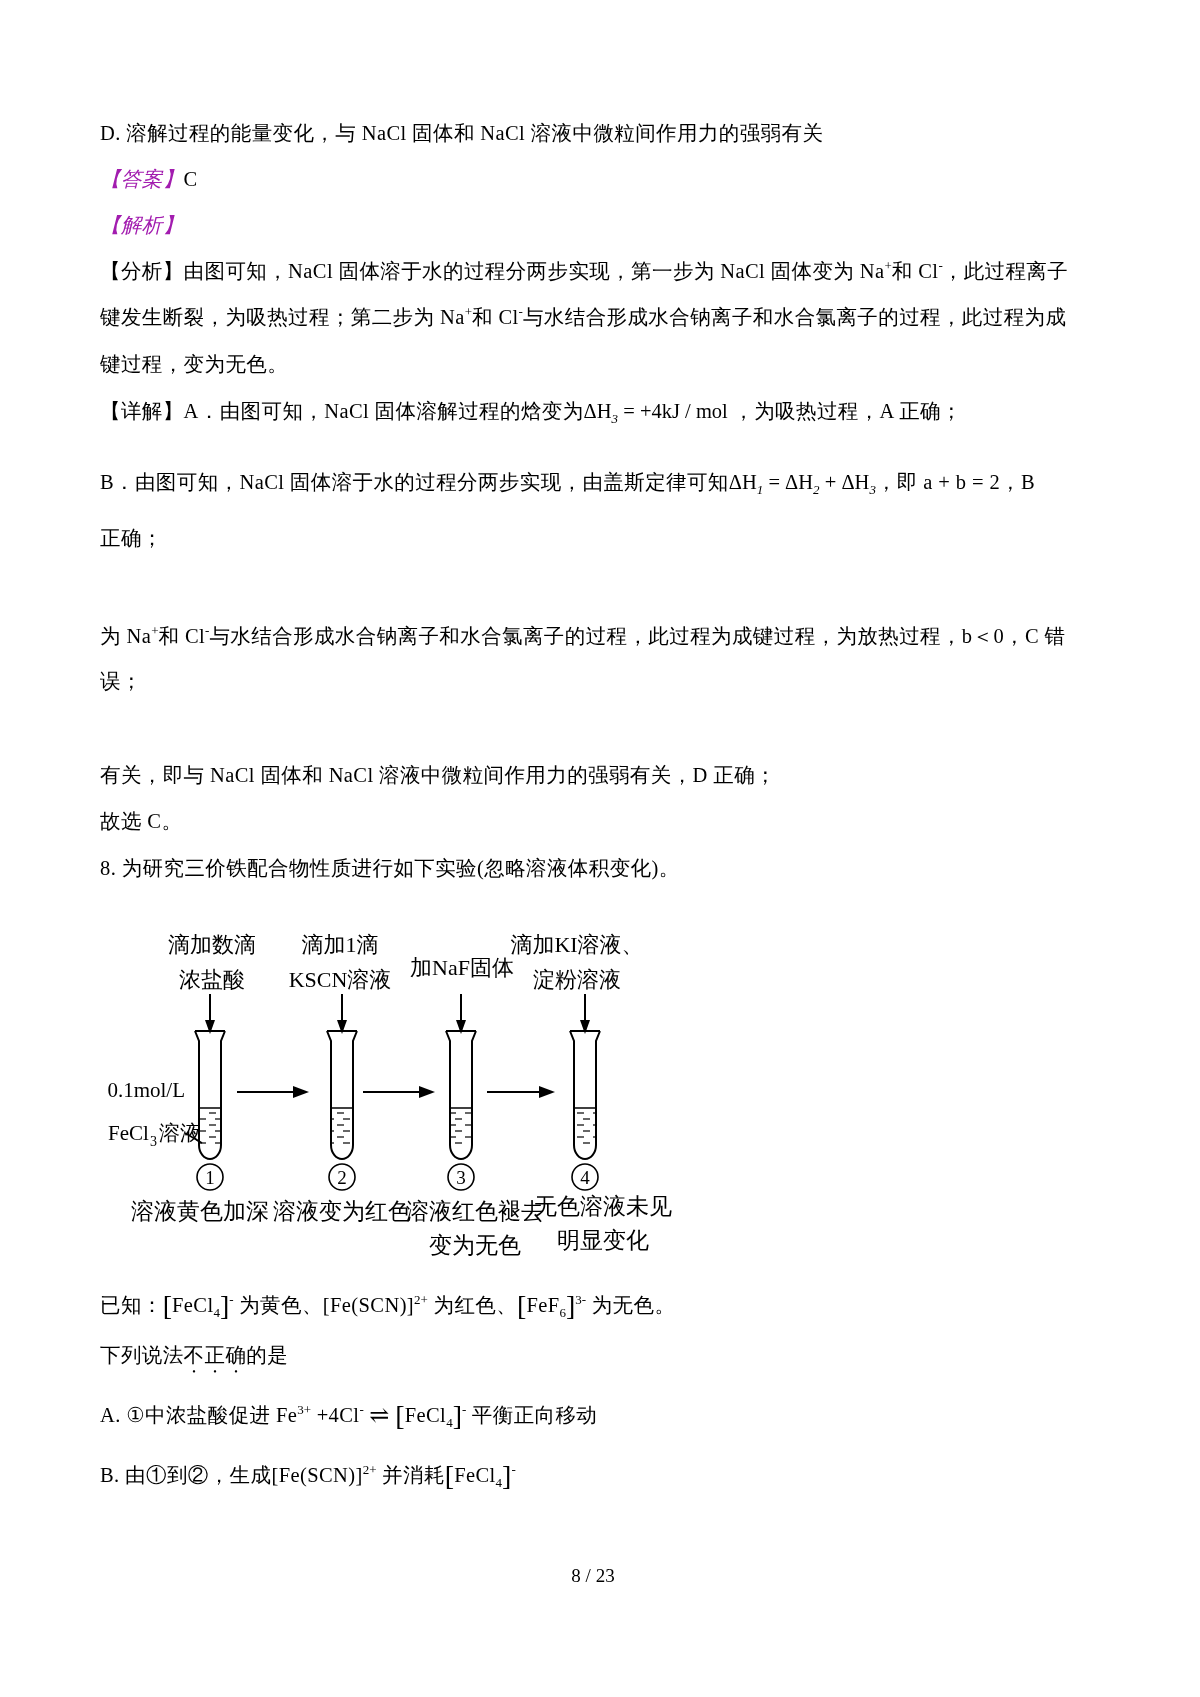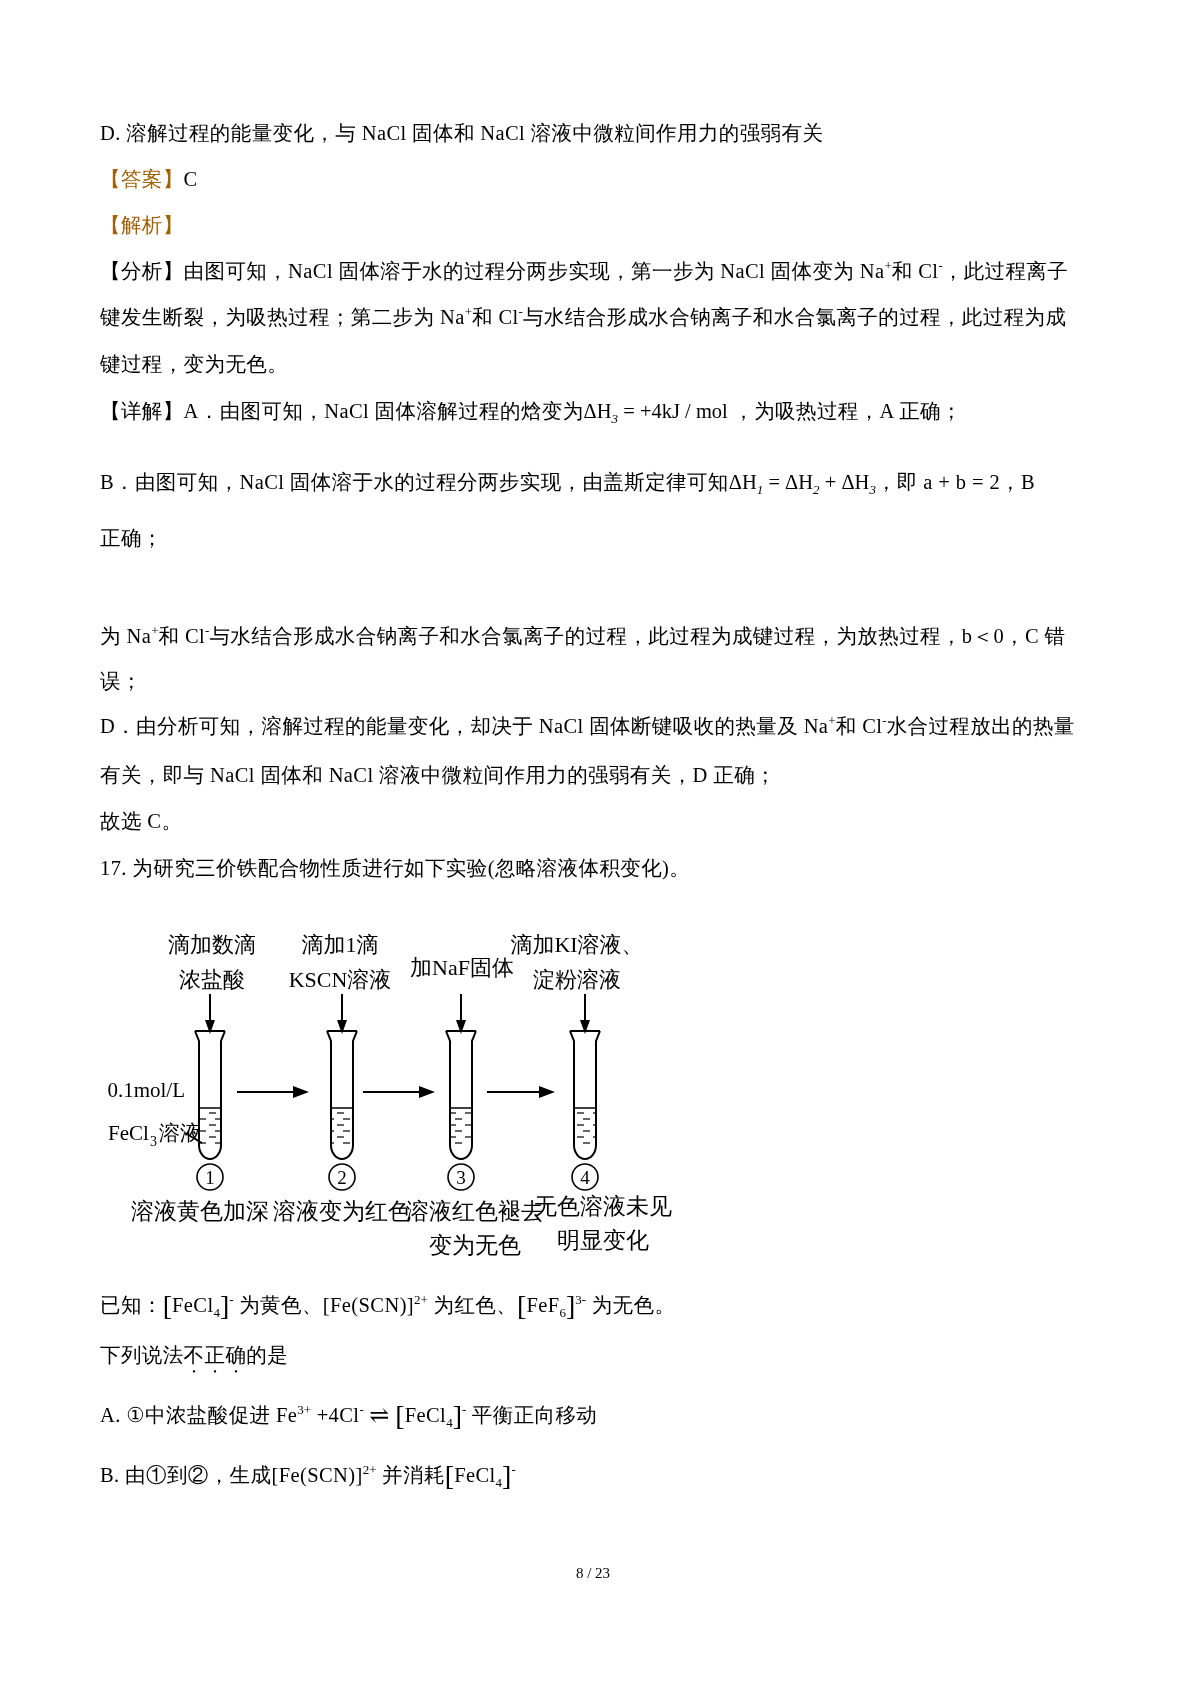--- a/index.html
+++ b/index.html
@@ -14,40 +14,40 @@
   .line {
     position:absolute;
     left:100px;
     width:1020px;
     font-size:20.5px;
     line-height:30px;
     white-space:nowrap;
     letter-spacing:0.4px;
   }
   .s-n  { }
-  .s-b  { color:#a16207; }
+  .s-b  { color:#a21caf;font-style:italic; }
   .s-i  { letter-spacing:0; }
   .s-eq { font-size:24px; line-height:0; vertical-align:-1px; }
   .s-sup { vertical-align:super; font-size:13px; line-height:0; letter-spacing:0; }
   .s-sub { vertical-align:sub;   font-size:13px; line-height:0; letter-spacing:0; }
   .s-isub{ vertical-align:sub;   font-size:13px; line-height:0; font-style:italic; letter-spacing:0; }
   .s-lb, .s-rb { font-size:28px; line-height:0; vertical-align:-3px; letter-spacing:0; }
   .s-dot {
     text-emphasis: filled dot #000;
     -webkit-text-emphasis: filled dot #000;
     text-emphasis-position: under right;
     font-family: Liberation Serif, serif;
     -webkit-text-emphasis-position: under right;
   }
   .footer {
     position:absolute;
     left:0; top:1565px;
     width:100%;
     text-align:center;
-    font-size:15px;
+    font-size:19px;
   }
   svg text {
     font-family:"Liberation Serif","DejaVu Serif",serif;
     fill:#000;
   }
 </style>
 </head>
 <body>
 
 <div class="page">
@@ -56,24 +56,23 @@
   <div class="line" style="top:164px"><span class="s-b">【答案】</span><span class="s-n">C</span></div>
   <div class="line" style="top:210px"><span class="s-b">【解析】</span></div>
   <div class="line" style="top:302px"><span class="s-n">键发生断裂，为吸热过程；第二步为 Na</span><span class="s-sup">+</span><span class="s-n">和 Cl</span><span class="s-sup">-</span><span class="s-n">与水结合形成水合钠离子和水合氯离子的过程，此过程为成</span></div>
   <div class="line" style="top:256px"><span class="s-n">【分析】由图可知，NaCl 固体溶于水的过程分两步实现，第一步为 NaCl 固体变为 Na</span><span class="s-sup">+</span><span class="s-n">和 Cl</span><span class="s-sup">-</span><span class="s-n">，此过程离子</span></div>
   <div class="line" style="top:349px"><span class="s-n">键过程，变为无色。</span></div>
   <div class="line" style="top:396px"><span class="s-n">【详解】A．由图可知，NaCl 固体溶解过程的焓变为</span><span class="s-i">ΔH</span><span class="s-isub">3</span><span class="s-i"> = +4kJ / mol</span><span class="s-n"> ，为吸热过程，A 正确；</span></div>
   <div class="line" style="top:467px"><span class="s-n">B．由图可知，NaCl 固体溶于水的过程分两步实现，由盖斯定律可知</span><span class="s-i">ΔH</span><span class="s-isub">1</span><span class="s-i"> = </span><span class="s-i">ΔH</span><span class="s-isub">2</span><span class="s-i"> + </span><span class="s-i">ΔH</span><span class="s-isub">3</span><span class="s-n">，即 a + b = 2，B</span></div>
   <div class="line" style="top:523px"><span class="s-n">正确；</span></div>
   <div class="line" style="top:621px"><span class="s-n">为 Na</span><span class="s-sup">+</span><span class="s-n">和 Cl</span><span class="s-sup">-</span><span class="s-n">与水结合形成水合钠离子和水合氯离子的过程，此过程为成键过程，为放热过程，b＜0，C 错</span></div>
   <div class="line" style="top:666px"><span class="s-n">误；</span></div>
-  <div class="line" style="top:711px"><span class="s-n">D．由分析可知，溶解过程的能量变化，却决于 NaCl 固体断键吸收的热量及 Na</span><span class="s-sup">+</span><span class="s-n">和 Cl</span><span class="s-sup">-</span><span class="s-n">水合过程放出的热量</span></div>
   <div class="line" style="top:760px"><span class="s-n">有关，即与 NaCl 固体和 NaCl 溶液中微粒间作用力的强弱有关，D 正确；</span></div>
   <div class="line" style="top:806px"><span class="s-n">故选 C。</span></div>
-  <div class="line" style="top:853px"><span class="s-n">17. 为研究三价铁配合物性质进行如下实验(忽略溶液体积变化)。</span></div>
+  <div class="line" style="top:853px"><span class="s-n">8. 为研究三价铁配合物性质进行如下实验(忽略溶液体积变化)。</span></div>
 
   <svg viewBox="0 0 700 345" width="700" height="345" style="position:absolute; left:95px; top:930px;">
     <defs>
       <pattern id="liq" width="16" height="12" patternUnits="userSpaceOnUse">
         <line x1="2" y1="3" x2="9" y2="3" stroke="#000" stroke-width="1.2"></line>
         <line x1="8" y1="9" x2="15" y2="9" stroke="#000" stroke-width="1.2"></line>
       </pattern>
     </defs>
 
     <g>

